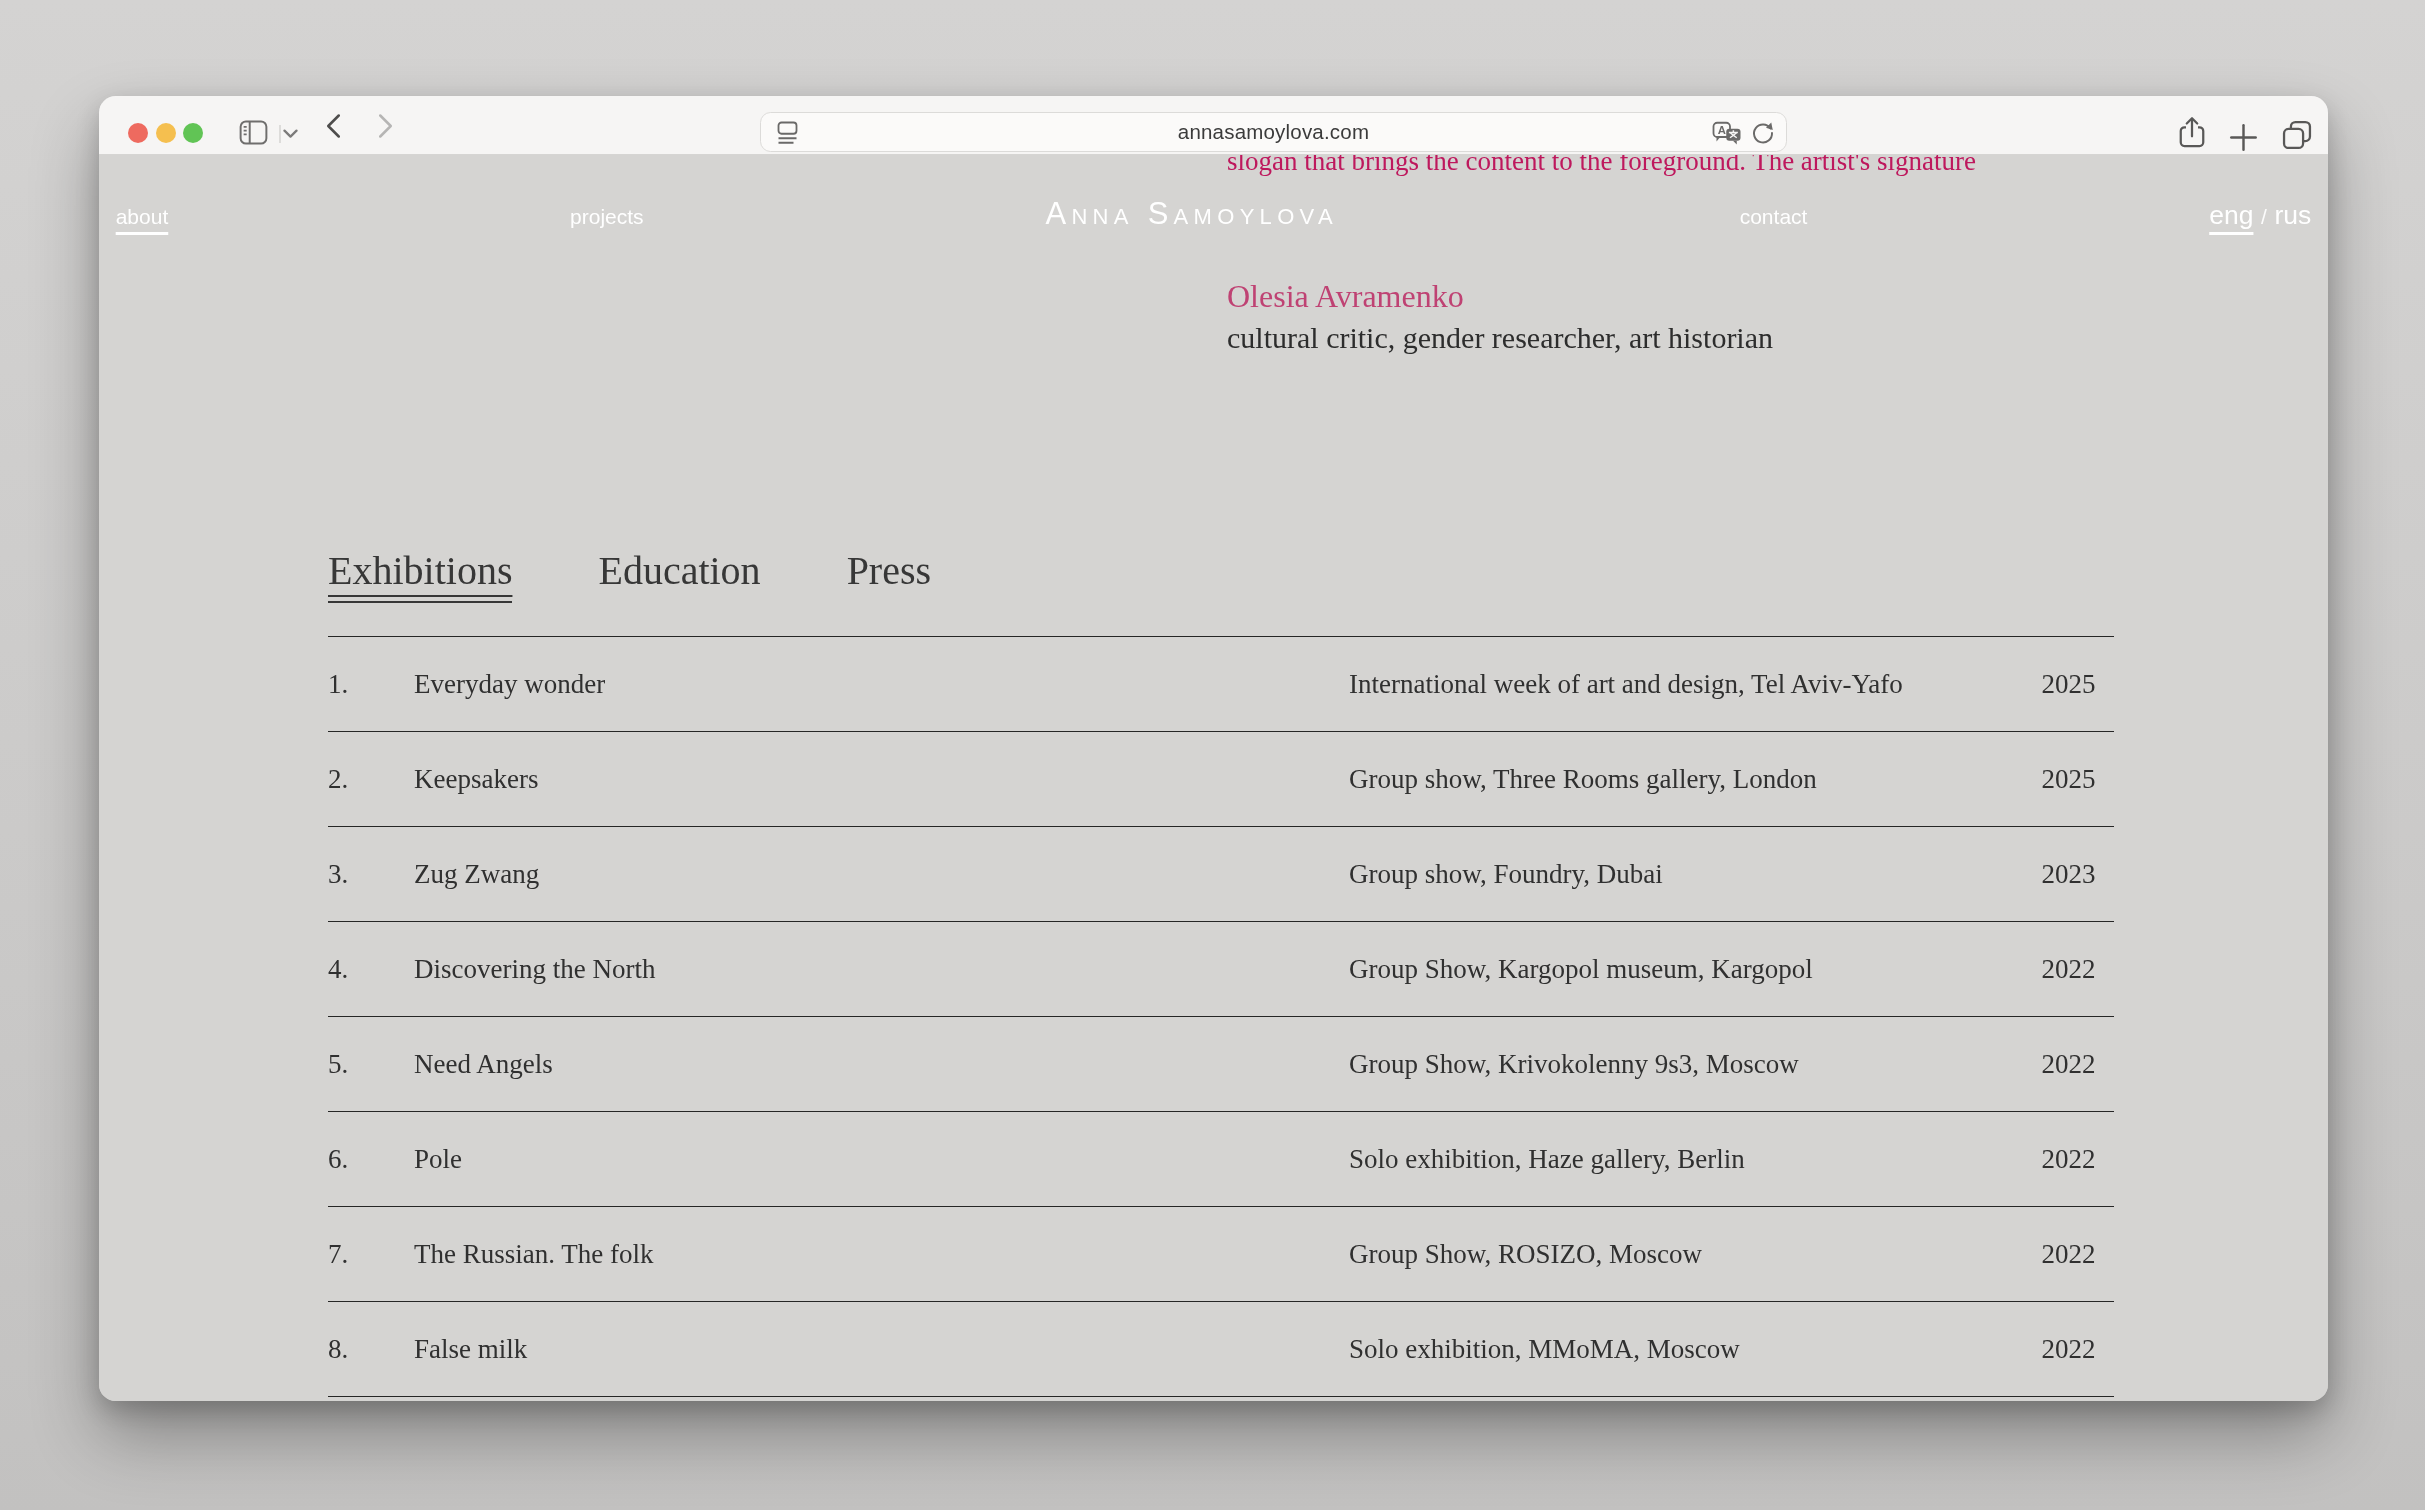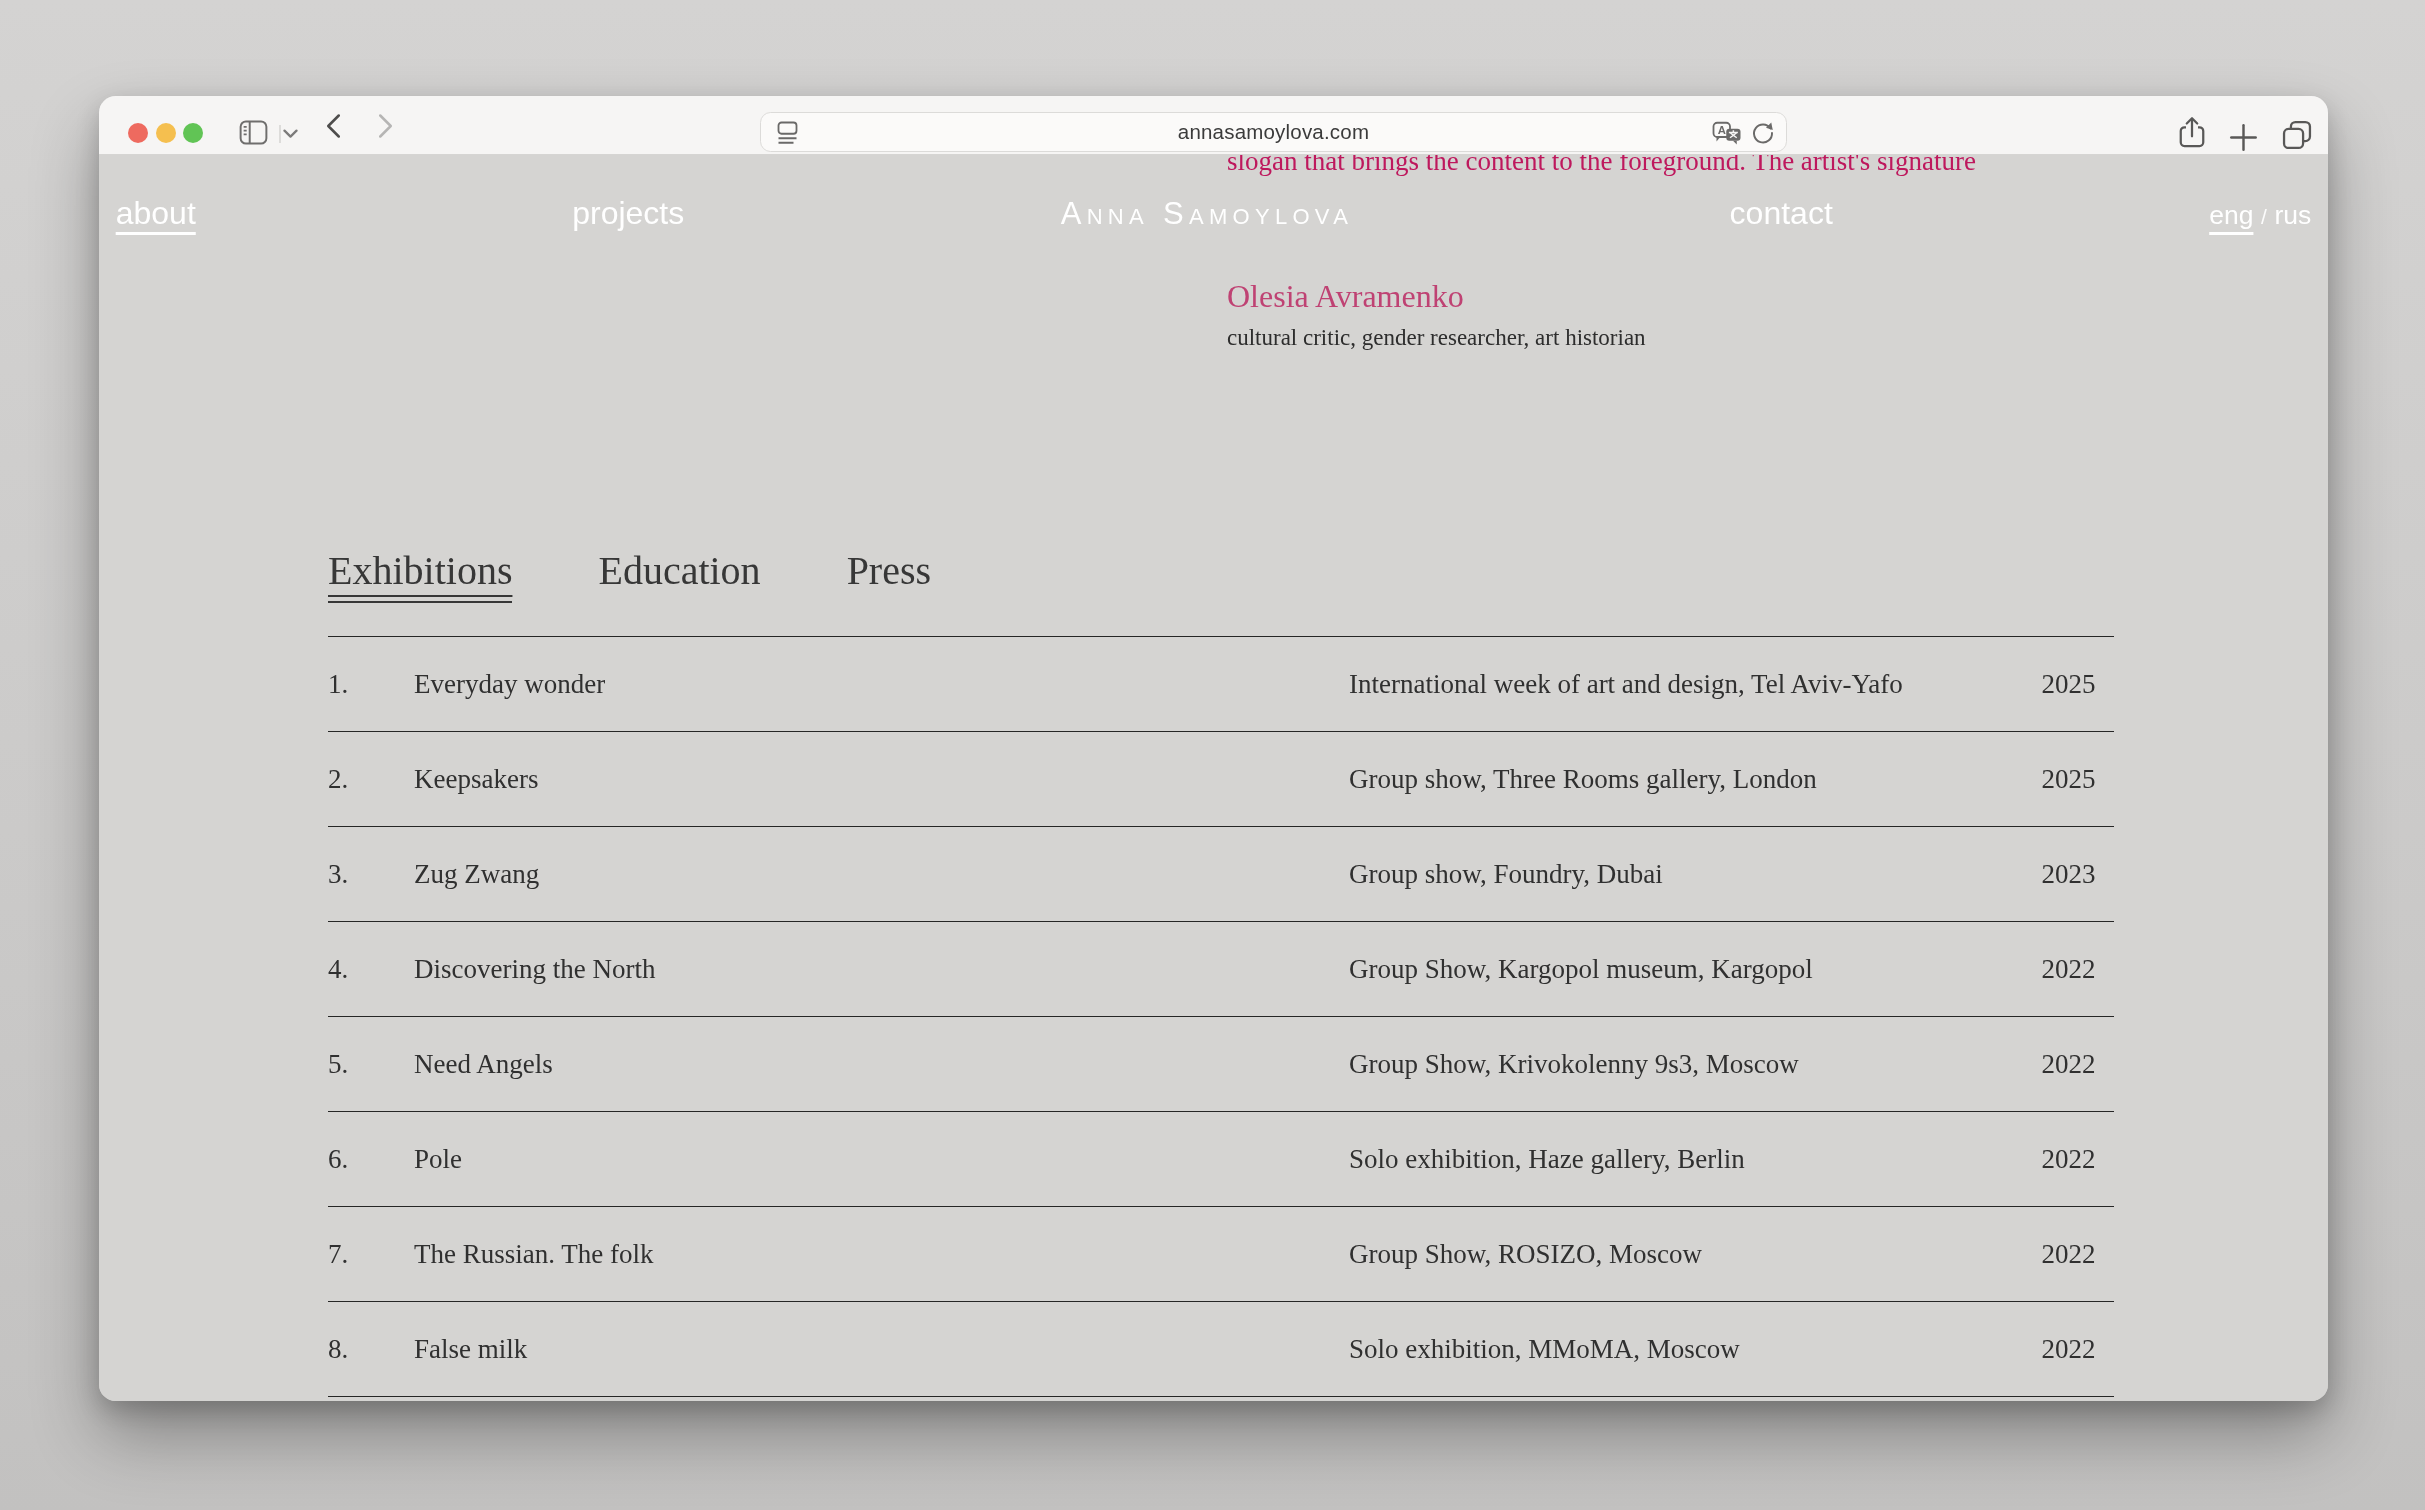--- a/index.html
+++ b/index.html
@@ -35,33 +35,33 @@
   
   .page {
     position:absolute; top:59px; left:0; right:0; bottom:0;
     background:#d5d4d2; overflow:hidden;
   }
   .site-nav {
     position:absolute; top:21px; left:16.7px; right:16.7px; z-index:20;
     display:flex; justify-content:space-between; align-items:baseline;
     color:#ffffff;
   }
-  .nav-link { font-size:32px; color:#fff; cursor:pointer; }
+  .nav-link { font-size:21px; color:#fff; cursor:pointer; }
   .nav-link.active { text-decoration:underline; text-decoration-thickness:2.7px; text-underline-offset:8.3px; }
   .logo { font-size:31px; letter-spacing:5.3px; font-variant:small-caps; font-weight:400; }
   .lang { font-size:26.5px; display:flex; align-items:baseline; gap:7.6px;margin-top:24px; }
   .lang .sel { text-decoration:underline; text-decoration-thickness:2.7px; text-underline-offset:8.3px; }
   .lang .sep { font-size:21px; opacity:.95; }
   .about-col {
     position:absolute; left:1128px; top:-15px; width:1031px;
     font-family:"Liberation Serif", serif; font-size:27px; line-height:42px; color:#be185d;
   }
   .author { position:absolute; left:1128px; top:121px; font-family:"Liberation Serif", serif; line-height:41px; }
   .author-name  { font-size:32px; }
-  .author-title { font-size:23px; color:#2d2d2d; }
+  .author-title { font-size:30px; color:#2d2d2d; }
   .cv-tabs { position:absolute; left:229px; top:368px; display:flex; gap:86px;
     font-family:"Liberation Serif", serif; font-size:40px; color:#373737; }
   .cv-tab { cursor:pointer;margin-top:24px; }
   .cv-tab.active {
     text-decoration:underline; text-decoration-thickness:1.9px; text-underline-offset:11.4px;
     border-bottom:2.3px solid #373737; padding-bottom:6.8px;
   }
   .cv-table { position:absolute; left:229px; top:481px; width:1786px; border-bottom:1.5px solid #262626; }
   .cv-row {
     display:flex; align-items:center; height:95px; border-top:1.5px solid #262626;

